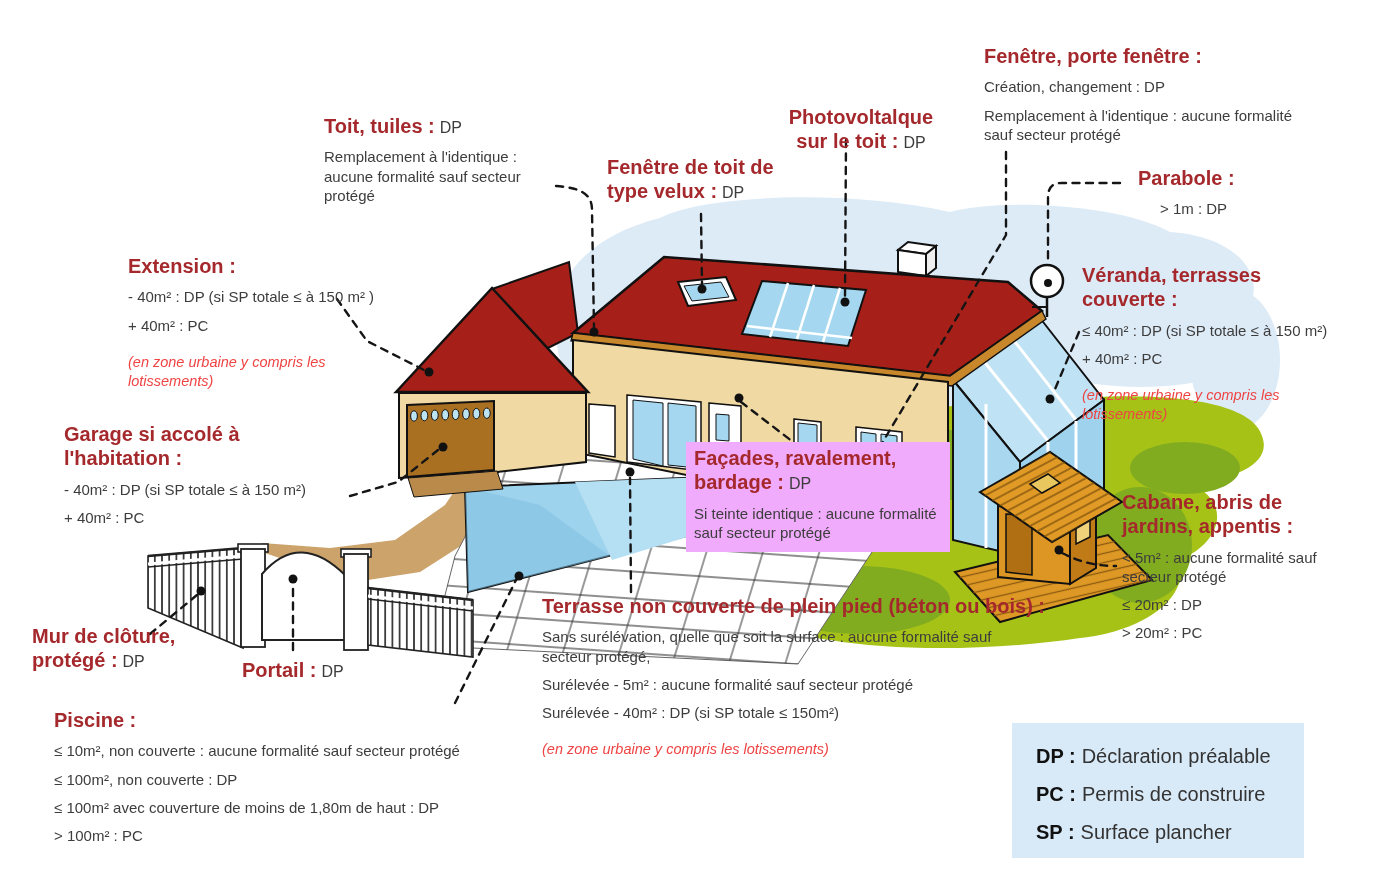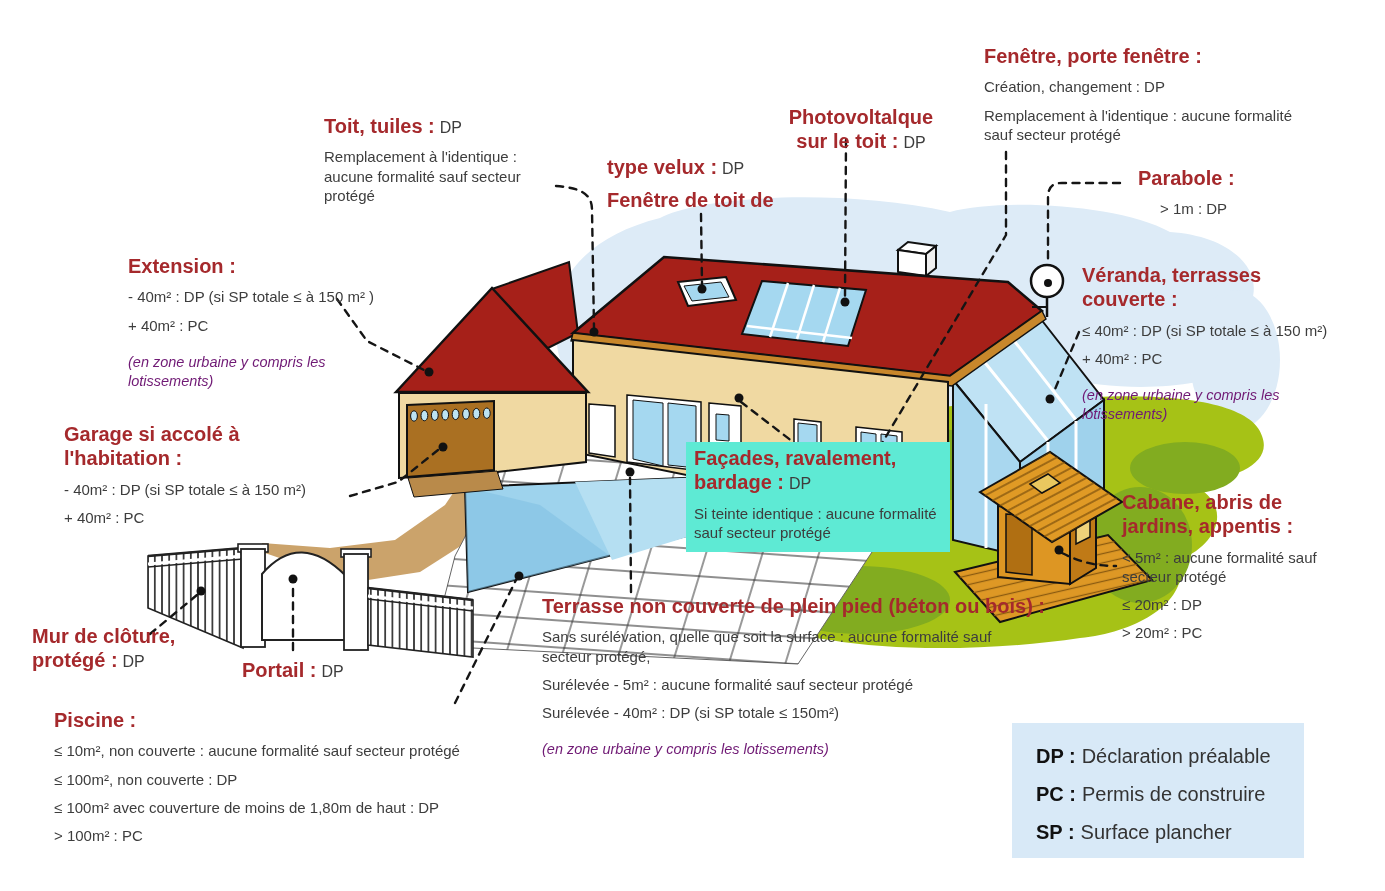--- a/index.html
+++ b/index.html
@@ -3,22 +3,22 @@
 <meta charset="utf-8">
 <style>
   html,body{margin:0;padding:0;background:#fff;}
   .stage{position:relative;width:1385px;height:891px;background:#fff;overflow:hidden;
          font-family:"Liberation Sans", sans-serif;}
   .stage svg{position:absolute;left:0;top:0;}
   .lbl{position:absolute;z-index:5;}
   .hd{font-size:20px;font-weight:bold;color:#A5292C;line-height:1.22;margin:0 0 9px 0;}
   .hd .sfx{font-weight:normal;color:#3D3D3D;font-size:16px;margin-left:5px;}
   .bl{font-size:15px;color:#3D3D3D;line-height:1.28;margin:0 0 9px 0;}
-  .note{font-size:14.5px;color:#701a75;font-style:italic;line-height:1.3;margin:18px 0 0 0;}
-  .wbox{background:#5eead4;padding:4px 8px 10px 8px;}
+  .note{font-size:14.5px;color:#ef4444;font-style:italic;line-height:1.3;margin:18px 0 0 0;}
+  .wbox{background:#f0abfc;padding:4px 8px 10px 8px;}
   .legend{position:absolute;z-index:5;background:#D8E9F7;}
   .lg-row{font-size:20px;color:#222;margin-bottom:15px;}
   .lg-row .ab{font-weight:bold;color:#111;}
   .lg-row .lb{color:#333;margin-left:6px;}
   .ctr{text-align:center;}
 </style>
 </head>
 <body>
 
 <div class="stage">
@@ -229,24 +229,24 @@
 </div>
 
 <div class="lbl" style="left:324px;top:114px;width:242px;">
   <div class="hd">
     <span>Toit, tuiles :</span><span class="sfx">DP</span>
   </div>
   <div class="bl">Remplacement à l'identique : aucune formalité sauf secteur protégé</div>
 </div>
 
 <div class="lbl" style="left:607px;top:155px;width:225px;">
+  <div class="hd" style="margin-bottom:0;">Fenêtre de toit de</div>
   <div class="hd">
     <span>type velux :</span><span class="sfx">DP</span>
   </div>
-  <div class="hd" style="margin-bottom:0;">Fenêtre de toit de</div>
 </div>
 
 <div class="lbl" style="left:1138px;top:166px;width:160px;">
   <div class="hd">Parabole :</div>
   <div class="bl" style="padding-left:22px;">&gt; 1m : DP</div>
 </div>
 
 <div class="lbl" style="left:128px;top:254px;width:285px;">
   <div class="hd">Extension :</div>
   <div class="bl">- 40m² : DP (si SP totale ≤ à 150 m² )</div>

